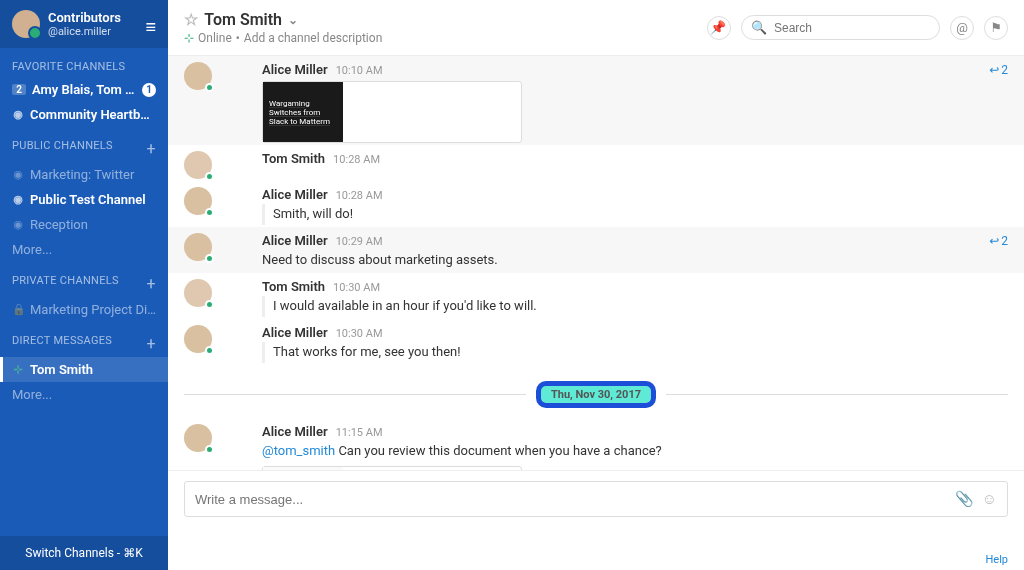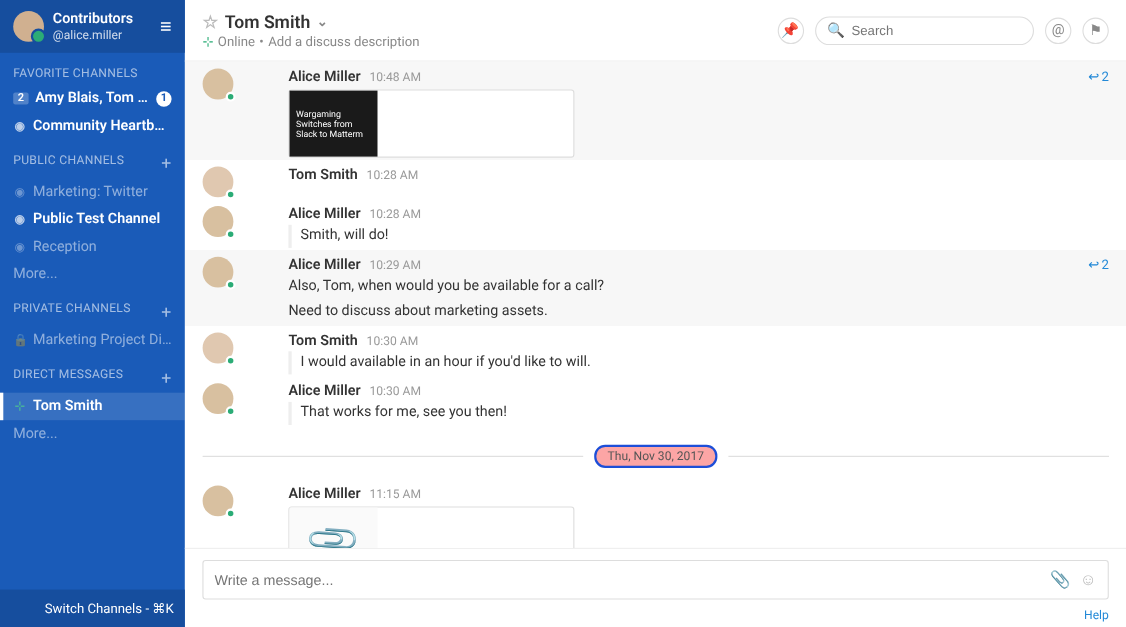--- a/index.html
+++ b/index.html
@@ -1,38 +1,38 @@
 <!DOCTYPE html>
 <html><head>
 <meta charset="utf-8">
 <style>
 * { box-sizing: border-box; margin: 0; padding: 0; }
 body { font-family: -apple-system, BlinkMacSystemFont, "Segoe UI", Roboto, sans-serif; font-size: 13px; color: #333; height: 570px; width: 1024px; overflow: hidden; }
 .app { display: flex; height: 100%; }
 
 
 .sidebar { width: 168px; background: #1a5bb8; color: #fff; display: flex; flex-direction: column; }
-.team-header { display: flex; align-items: center; padding: 10px 12px; background: #164e9e; gap: 8px; }
+.team-header { display: flex; align-items: flex-end; padding: 10px 12px; background: #164e9e; gap: 8px; }
 .team-avatar { width: 28px; height: 28px; border-radius: 50%; background: #d0b090; position: relative; }
 .team-avatar::after { content: ""; position: absolute; width: 10px; height: 10px; background: #2bac76; border: 2px solid #164e9e; border-radius: 50%; bottom: -2px; right: -2px; }
 .team-info { flex: 1; }
 .team-name { font-weight: 600; font-size: 13px; }
 .team-sub { font-size: 11px; opacity: .8; }
 .hamburger { font-size: 18px; cursor: pointer; }
 .section-header { display: flex; justify-content: space-between; align-items: flex-start; padding: 12px 12px 4px; font-size: 11px; color: rgba(255,255,255,.6); text-transform: uppercase; letter-spacing: .3px; }
 .section-header .plus { font-size: 16px; cursor: pointer; }
 .ch-item { display: flex; align-items: center; padding: 5px 12px; font-size: 13px; gap: 6px; cursor: pointer; color: rgba(255,255,255,.85); }
 .ch-item.bold { font-weight: 600; color: #fff; }
 .ch-item.dim { opacity: .6; }
 .ch-item.active { background: rgba(255,255,255,.13); border-left: 3px solid #fff; padding-left: 9px; color: #fff; font-weight: 600; }
 .ch-icon { font-size: 11px; opacity: .7; width: 12px; text-align: center; }
 .ch-label { flex: 1; white-space: nowrap; overflow: hidden; text-overflow: ellipsis; }
 .badge-box { background: rgba(255,255,255,.24); color: #fff; font-size: 10px; padding: 0 4px; border-radius: 2px; min-width: 14px; text-align: center; }
 .badge-circle { background: #fff; color: #1a5bb8; font-size: 10px; font-weight: 700; width: 14px; height: 14px; border-radius: 50%; display: flex; align-items: center; justify-content: center; }
-.switch-bar { margin-top: auto; background: #164e9e; padding: 10px; text-align: right; font-size: 12px; cursor: pointer; }
+.switch-bar { margin-top: auto; background: #164e9e; padding: 10px; text-align: center; font-size: 12px; cursor: pointer; }
 
 
 .main { flex: 1; display: flex; flex-direction: column; }
 .header { display: flex; align-items: center; padding: 10px 16px; border-bottom: 1px solid #eee; gap: 10px; }
 .h-left { flex: 1; }
 .h-title { display: flex; align-items: center; gap: 6px; font-size: 16px; font-weight: 600; color: #333; }
 .h-meta { display: flex; align-items: center; gap: 4px; font-size: 12px; color: #888; margin-top: 2px; }
 .h-status { color: #2bac76; }
 .h-icon { width: 24px; height: 24px; border: 1px solid #ddd; border-radius: 50%; display: flex; align-items: center; justify-content: center; color: #888; cursor: pointer; font-size: 13px; }
 .search { flex: 0 0 170px; border: 1px solid #ddd; border-radius: 14px; padding: 4px 10px; display: flex; align-items: center; gap: 6px; color: #aaa; }
@@ -45,37 +45,37 @@
 .msg-avatar { width: 28px; height: 28px; border-radius: 50%; background: #d8c0a0; flex-shrink: 0; position: relative; }
 .status-dot { position: absolute; width: 9px; height: 9px; background: #2bac76; border: 2px solid #fff; border-radius: 50%; bottom: -2px; right: -2px; }
 .msg-body { flex: 1; padding-left: 40px; }
 .msg-head { display: flex; align-items: baseline; gap: 8px; }
 .msg-author { font-weight: 600; font-size: 13px; color: #333; }
 .msg-time { font-size: 11px; color: #999; }
 .msg-text { font-size: 13px; color: #333; padding: 2px 0 4px; border-left: 3px solid #eee; padding-left: 8px; margin-top: 2px; }
 .msg-text.noline { border-left: none; padding-left: 0; }
 .reply-ind { color: #2389d7; font-size: 12px; display: flex; align-items: center; gap: 2px; cursor: pointer; }
 .mention { color: #2389d7; }
-.attachment { display: flex; border: 1px solid #ddd; border-radius: 3px; margin-top: 4px; width: 260px; background: #fff; }
+.attachment { display: flex; border: 1px solid #ddd; border-radius: 3px; margin-top: 4px; width: 260px; background: #fff; text-decoration: underline; }
 .att-thumb { width: 80px; height: 60px; background: #1a1a1a; color: #fff; font-size: 8px; padding: 6px; display: flex; flex-direction: column; justify-content: center; }
 .att-info { padding: 6px 8px; font-size: 11px; }
 .att-name { color: #333; }
 .att-meta { color: #888; margin-top: 4px; }
 .attachment.big .att-thumb { width: 80px; height: 58px; background: #fafafa; display: flex; align-items: center; justify-content: center; }
 .clip { font-size: 32px; color: #aaa; transform: rotate(-45deg); }
 .date-sep { display: flex; align-items: center; gap: 10px; padding: 10px 16px; margin-top: 6px; }
 .date-sep::before, .date-sep::after { content: ""; flex: 1; height: 1px; background: #ddd; }
-.date-label { background: #fca5a5; border: 2px solid #1d4ed8; border-radius: 10px; padding: 2px 10px; font-size: 11px; font-weight: 400; color: #555; }
+.date-label { background: #5eead4; border: 5px solid #1d4ed8; border-radius: 10px; padding: 2px 10px; font-size: 11px; font-weight: 700; color: #555; }
 
 
 .composer { border-top: 1px solid #eee; padding: 10px 16px 4px; }
 .compose-box { border: 1px solid #ddd; border-radius: 3px; padding: 8px 10px; display: flex; align-items: center; gap: 8px; }
 .compose-box input { border: none; outline: none; flex: 1; font-size: 13px; }
 .compose-icon { color: #bbb; font-size: 15px; cursor: pointer; }
-.help-link { text-align: right; font-size: 11px; color: #2389d7; padding: 4px 16px; cursor: pointer; }
+.help-link { text-align: right; font-size: 11px; color: #2389d7; padding: 4px 16px; cursor: pointer; margin-top: 28px; }
 </style>
 </head>
 <body>
 
 <div class="app">
 
   <div class="sidebar">
     <div class="team-header">
       <div class="team-avatar"></div>
       <div class="team-info">
@@ -147,42 +147,42 @@
       <div class="h-left">
         <div class="h-title">
           <span style="color:#bbb">☆</span>
           <span>Tom Smith</span>
           <span style="color:#888;font-size:12px">⌄</span>
         </div>
         <div class="h-meta">
           <span class="h-status">⊹</span>
           <span>Online</span>
           <span>•</span>
-          <span>Add a discuss description</span>
+          <span>Add a channel description</span>
         </div>
       </div>
       <div class="h-icon">📌</div>
       <div class="search">
         <span>🔍</span>
         <input placeholder="Search" style="">
       </div>
       <div class="h-icon">@</div>
       <div class="h-icon">⚑</div>
     </div>
 
     <div class="messages">
 
       <div class="msg saved">
         <div class="msg-avatar">
             <span class="status-dot"></span>
           </div>
         <div class="msg-body">
           <div class="msg-head">
             <span class="msg-author">Alice Miller</span>
-            <span class="msg-time">10:48 AM</span>
+            <span class="msg-time">10:10 AM</span>
             <span style="flex:1"></span>
             <span class="reply-ind">
                 <span>↩</span>
                 <span>2</span>
               </span>
           </div>
           <div class="attachment">
             <div class="att-thumb">Wargaming Switches from Slack to Matterm</div>
           </div>
         </div>
@@ -220,21 +220,20 @@
         <div class="msg-body">
           <div class="msg-head">
             <span class="msg-author">Alice Miller</span>
             <span class="msg-time">10:29 AM</span>
             <span style="flex:1"></span>
             <span class="reply-ind">
                 <span>↩</span>
                 <span>2</span>
               </span>
           </div>
-          <div class="msg-text noline">Also, Tom, when would you be available for a call?</div>
           <div class="msg-text noline">Need to discuss about marketing assets.</div>
         </div>
       </div>
 
       <div class="msg">
         <div class="msg-avatar" style="background:#e0c8b0">
             <span class="status-dot"></span>
           </div>
         <div class="msg-body">
           <div class="msg-head">
@@ -263,20 +262,23 @@
       </div>
 
       <div class="msg">
         <div class="msg-avatar">
             <span class="status-dot"></span>
           </div>
         <div class="msg-body">
           <div class="msg-head">
             <span class="msg-author">Alice Miller</span>
             <span class="msg-time">11:15 AM</span>
+          </div>
+          <div class="msg-text noline">
+            <span class="mention">@tom_smith</span><span> Can you review this document when you have a chance?</span>
           </div>
           <div class="attachment big">
             <div class="att-thumb">
                 <span class="clip">📎</span>
               </div>
             <div class="att-info">
               
               
             </div>
           </div>

